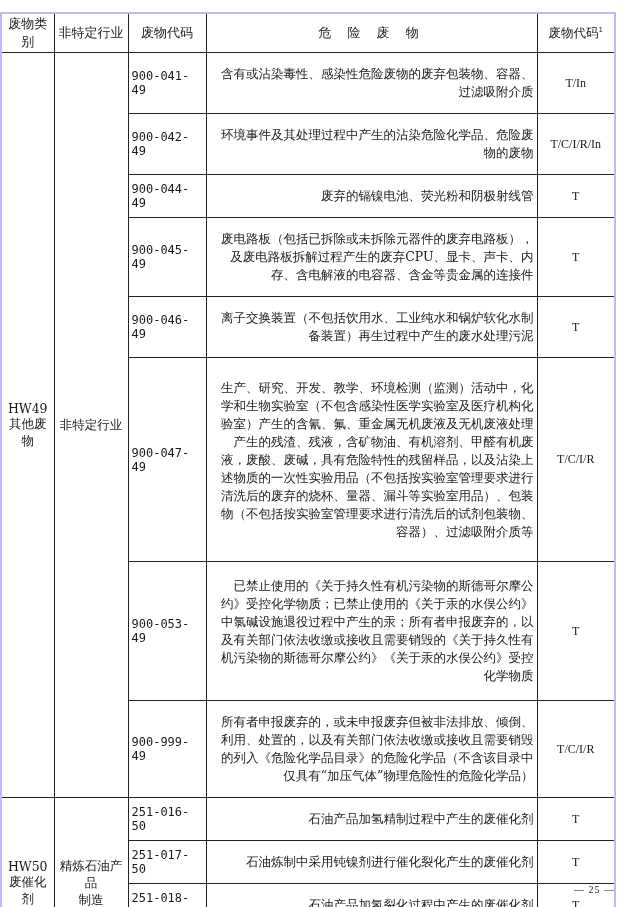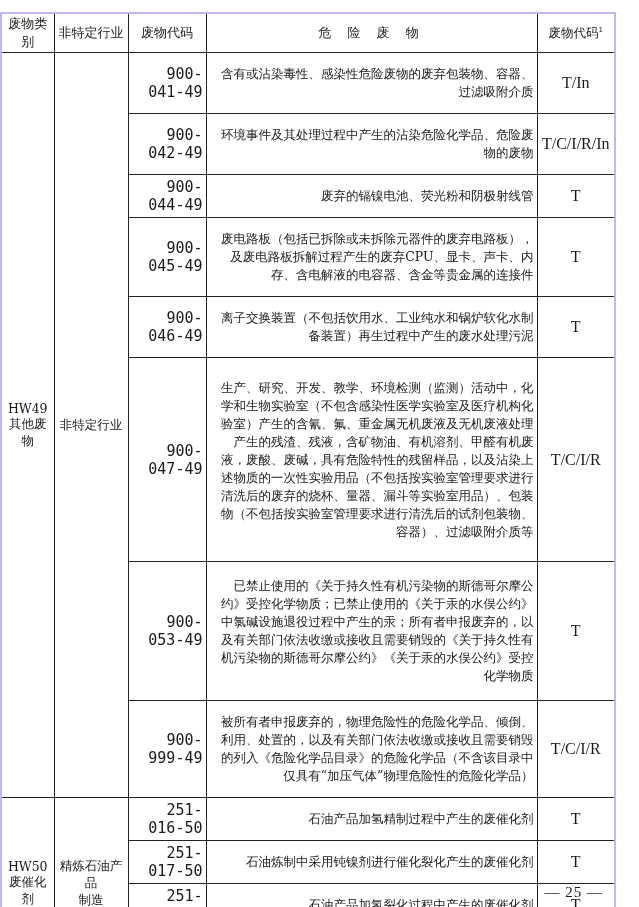--- a/index.html
+++ b/index.html
@@ -8,24 +8,24 @@
   table.doc { position: absolute; left: 0; top: 12px; width: 614px;
               border-collapse: collapse; table-layout: fixed;
               border: 2px solid #c4b5fd; font-size: 12.5px; }
   table.doc th, table.doc td { border: 1px solid #222; padding: 0 3px; vertical-align: middle; }
   table.doc th { height: 38px; font-family: "DejaVu Sans", "Liberation Sans", sans-serif;
                  font-weight: normal; font-size: 13px; text-align: center; }
   table.doc th.hazard-head { letter-spacing: 6px; margin-top: 8px; }
   table.doc th.prop-head { letter-spacing: 0; font-size: 12.5px; }
   table.doc th sup { font-size: 7px; }
   table.doc td.c { text-align: center; }
-  table.doc td.code { text-align: right; font-family: "DejaVu Sans Mono", "Liberation Mono", monospace; font-size: 15px; }
+  table.doc td.code { text-align: left; font-family: "DejaVu Sans Mono", "Liberation Mono", monospace; font-size: 12px; }
   table.doc td.desc { text-align: right; line-height: 18px; padding: 12px 3px; }
-  table.doc td.prop { text-align: center; font-family: "Liberation Serif", serif; font-size: 16px; }
-  .page-num { position: absolute; right: 36px; top: 884px; font-size: 15px;
+  table.doc td.prop { text-align: center; font-family: "Liberation Serif", serif; font-size: 12px; }
+  .page-num { position: absolute; right: 24px; top: 884px; font-size: 10px;
               font-family: "Liberation Serif", serif; letter-spacing: 1px; }
 </style>
 </head>
 <body>
 
 <table class="doc">
   <colgroup>
     <col style="width:53px">
     <col style="width:74px">
     <col style="width:78px">
@@ -78,21 +78,21 @@
       <td class="desc">生产、研究、开发、教学、环境检测（监测）活动中，化学和生物实验室（不包含感染性医学实验室及医疗机构化验室）产生的含氰、氟、重金属无机废液及无机废液处理产生的残渣、残液，含矿物油、有机溶剂、甲醛有机废液，废酸、废碱，具有危险特性的残留样品，以及沾染上述物质的一次性实验用品（不包括按实验室管理要求进行清洗后的废弃的烧杯、量器、漏斗等实验室用品）、包装物（不包括按实验室管理要求进行清洗后的试剂包装物、容器）、过滤吸附介质等</td>
       <td class="prop">T/C/I/R</td>
     </tr>
     <tr style="height:139px">
       <td class="code">900-053-49</td>
       <td class="desc">已禁止使用的《关于持久性有机污染物的斯德哥尔摩公约》受控化学物质；已禁止使用的《关于汞的水俣公约》中氯碱设施退役过程中产生的汞；所有者申报废弃的，以及有关部门依法收缴或接收且需要销毁的《关于持久性有机污染物的斯德哥尔摩公约》《关于汞的水俣公约》受控化学物质</td>
       <td class="prop">T</td>
     </tr>
     <tr style="height:97px">
       <td class="code">900-999-49</td>
-      <td class="desc">被所有者申报废弃的，物理危险性的危险化学品、倾倒、利用、处置的，以及有关部门依法收缴或接收且需要销毁的列入《危险化学品目录》的危险化学品（不含该目录中仅具有“加压气体”物理危险性的危险化学品）</td>
+      <td class="desc">所有者申报废弃的，或未申报废弃但被非法排放、倾倒、利用、处置的，以及有关部门依法收缴或接收且需要销毁的列入《危险化学品目录》的危险化学品（不含该目录中仅具有“加压气体”物理危险性的危险化学品）</td>
       <td class="prop">T/C/I/R</td>
     </tr>
 
     <tr style="height:31px">
       <td class="c" rowspan="4">
         <div>HW50</div>
         <div>废催化剂</div>
       </td>
       <td class="c" rowspan="4">
         <div>精炼石油产品</div>

